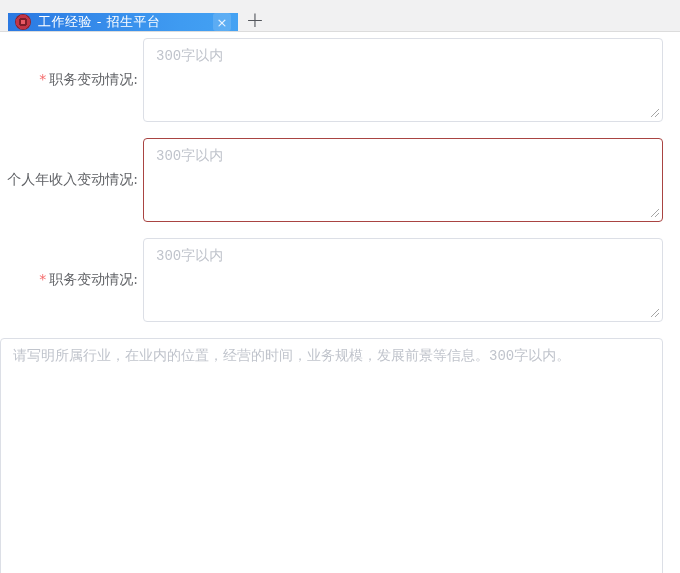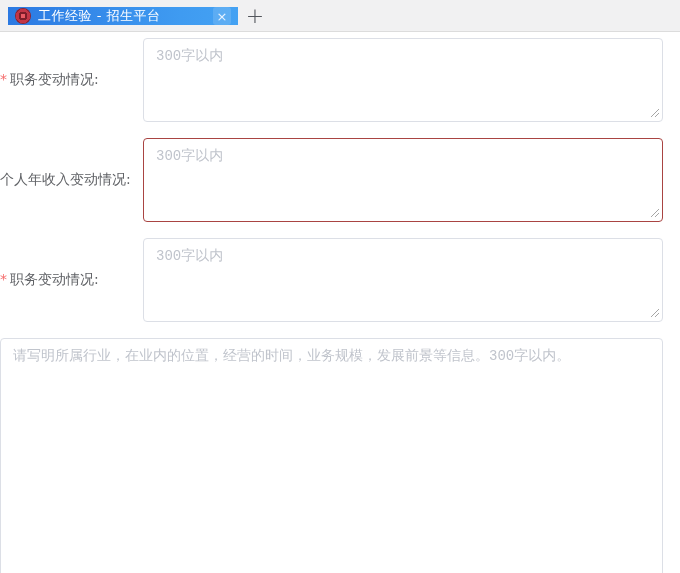--- a/index.html
+++ b/index.html
@@ -5,21 +5,21 @@
   * { box-sizing: border-box; margin: 0; padding: 0; }
   html, body {
     width: 680px; height: 573px; overflow: hidden;
     background: #ffffff;
     font-family: "DejaVu Sans", "Liberation Sans", sans-serif;
   }
   
   .tabbar {
     height: 32px; background: #f1f1f2;
     border-bottom: 1px solid #dcdcdc;
-    display: flex; align-items: center;
+    display: flex; align-items: flex-end;
     padding-left: 8px;
   }
   .tab {
     width: 230px; margin-top: 1px;
     display: flex; align-items: center; gap: 7px;
     padding: 0 7px;
     background: linear-gradient(90deg, #2b79e2 0%, #3f9bf1 75%, #44a2f3 100%);
     color: #ffffff; font-size: 13px;
     cursor: default;
   }
@@ -45,21 +45,21 @@
     cursor: pointer;
   }
   
   .form { padding-top: 6px; }
   .form-row {
     display: flex; align-items: center;
     margin-bottom: 16px; padding-right: 17px;
   }
   .label {
     width: 143px; flex: none;
-    padding-right: 5px;
+    text-align: right; padding-right: 5px;
     font-size: 14px; color: #606266; line-height: 1.4;
   }
   .req { color: #f56c6c; margin-right: 3px; font-size: 14px; }
   .ta-wrap { position: relative; flex: 1; }
   textarea {
     display: block; width: 100%; height: 84px;
     border: 1px solid #dcdfe6; border-radius: 4px;
     padding: 7px 12px;
     font-size: 14px; line-height: 1.5; color: #606266;
     font-family: Liberation Mono, monospace;

